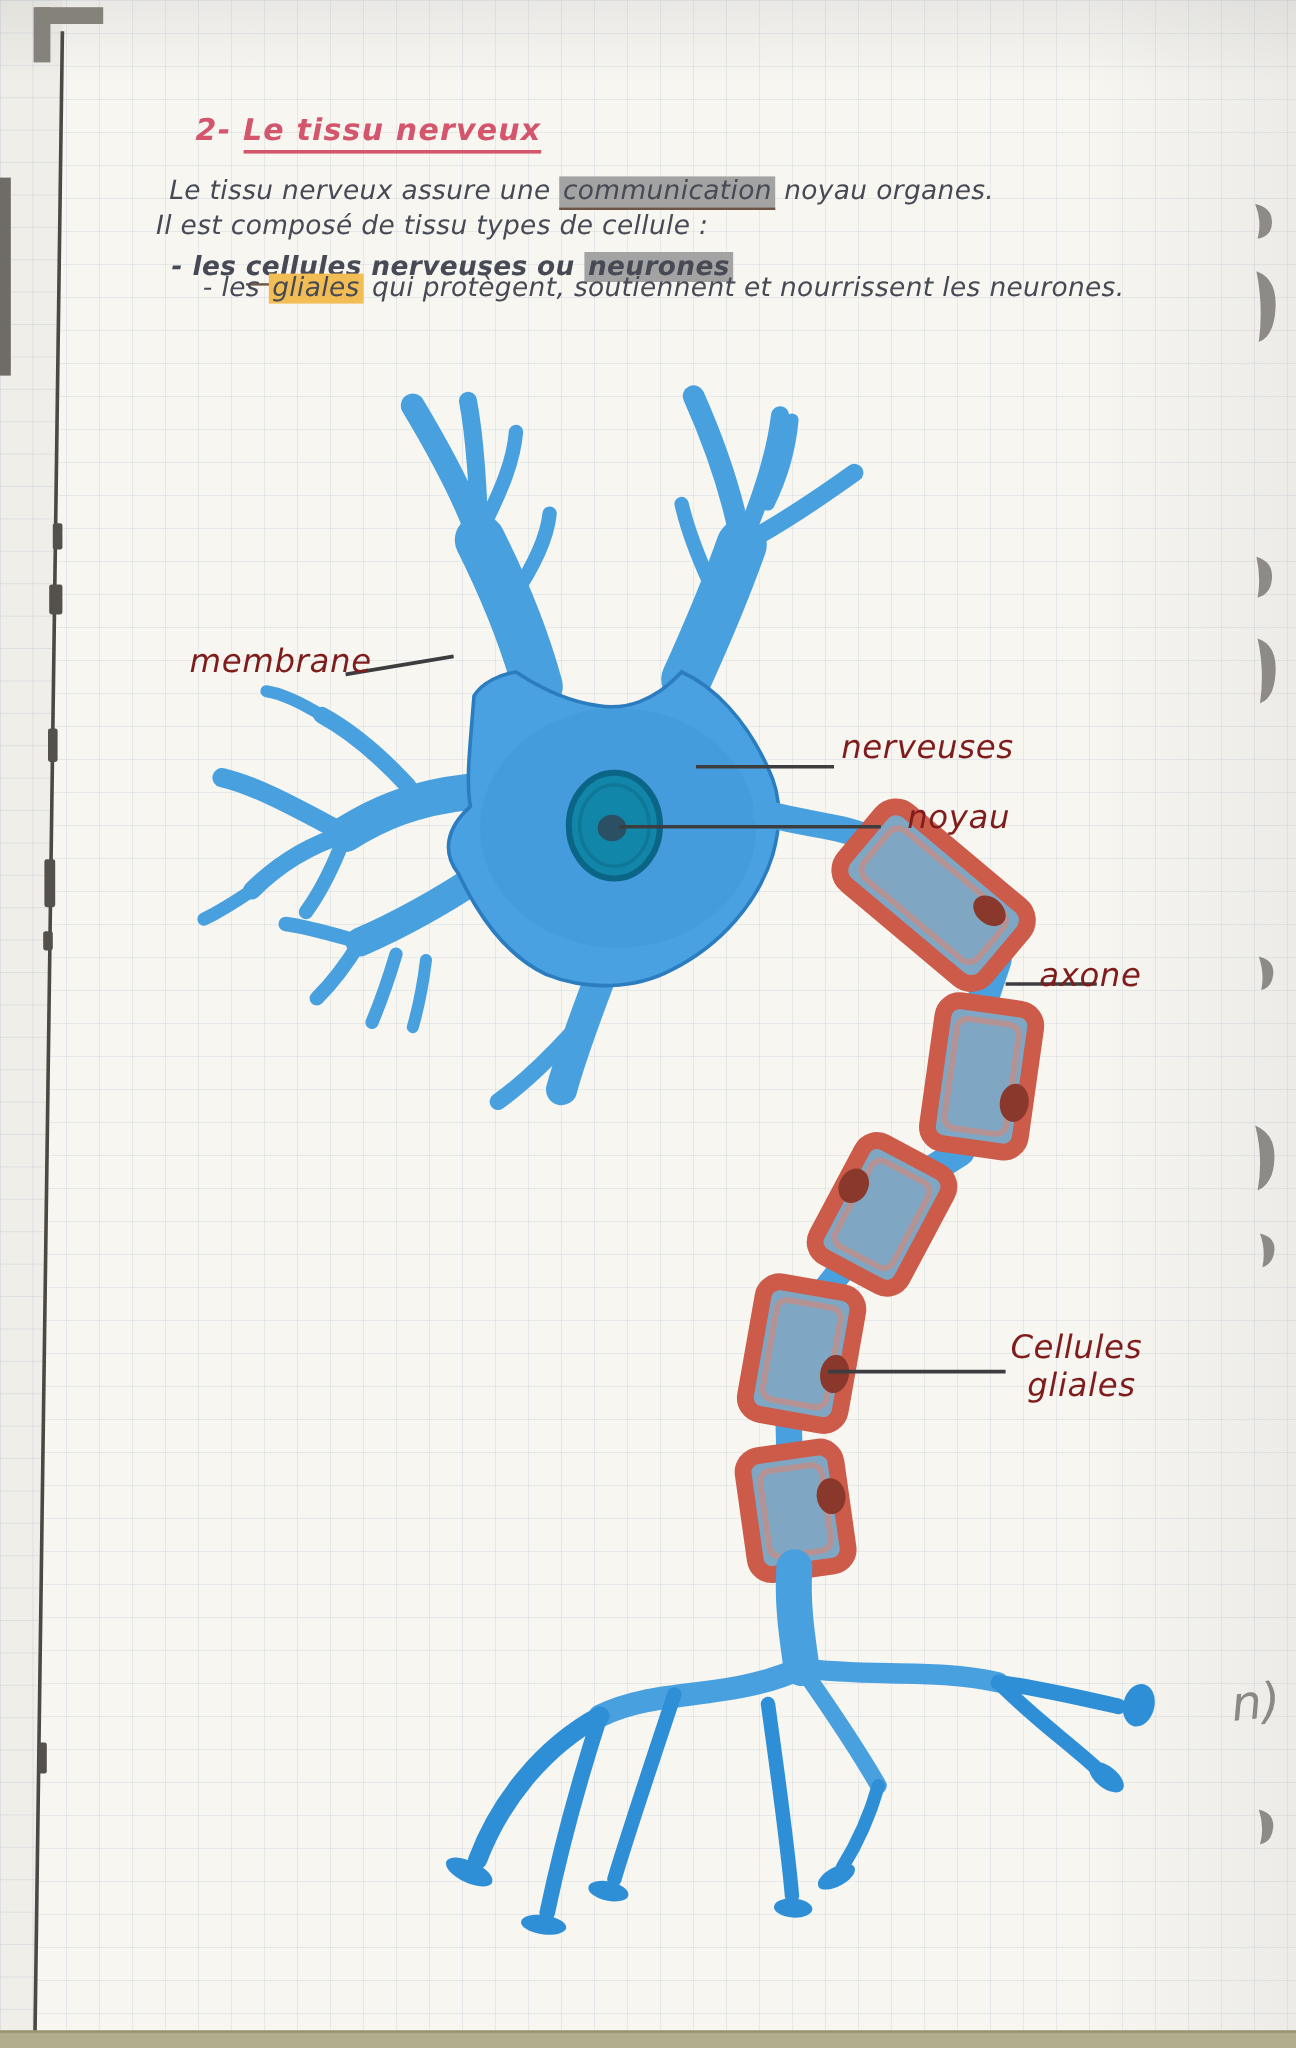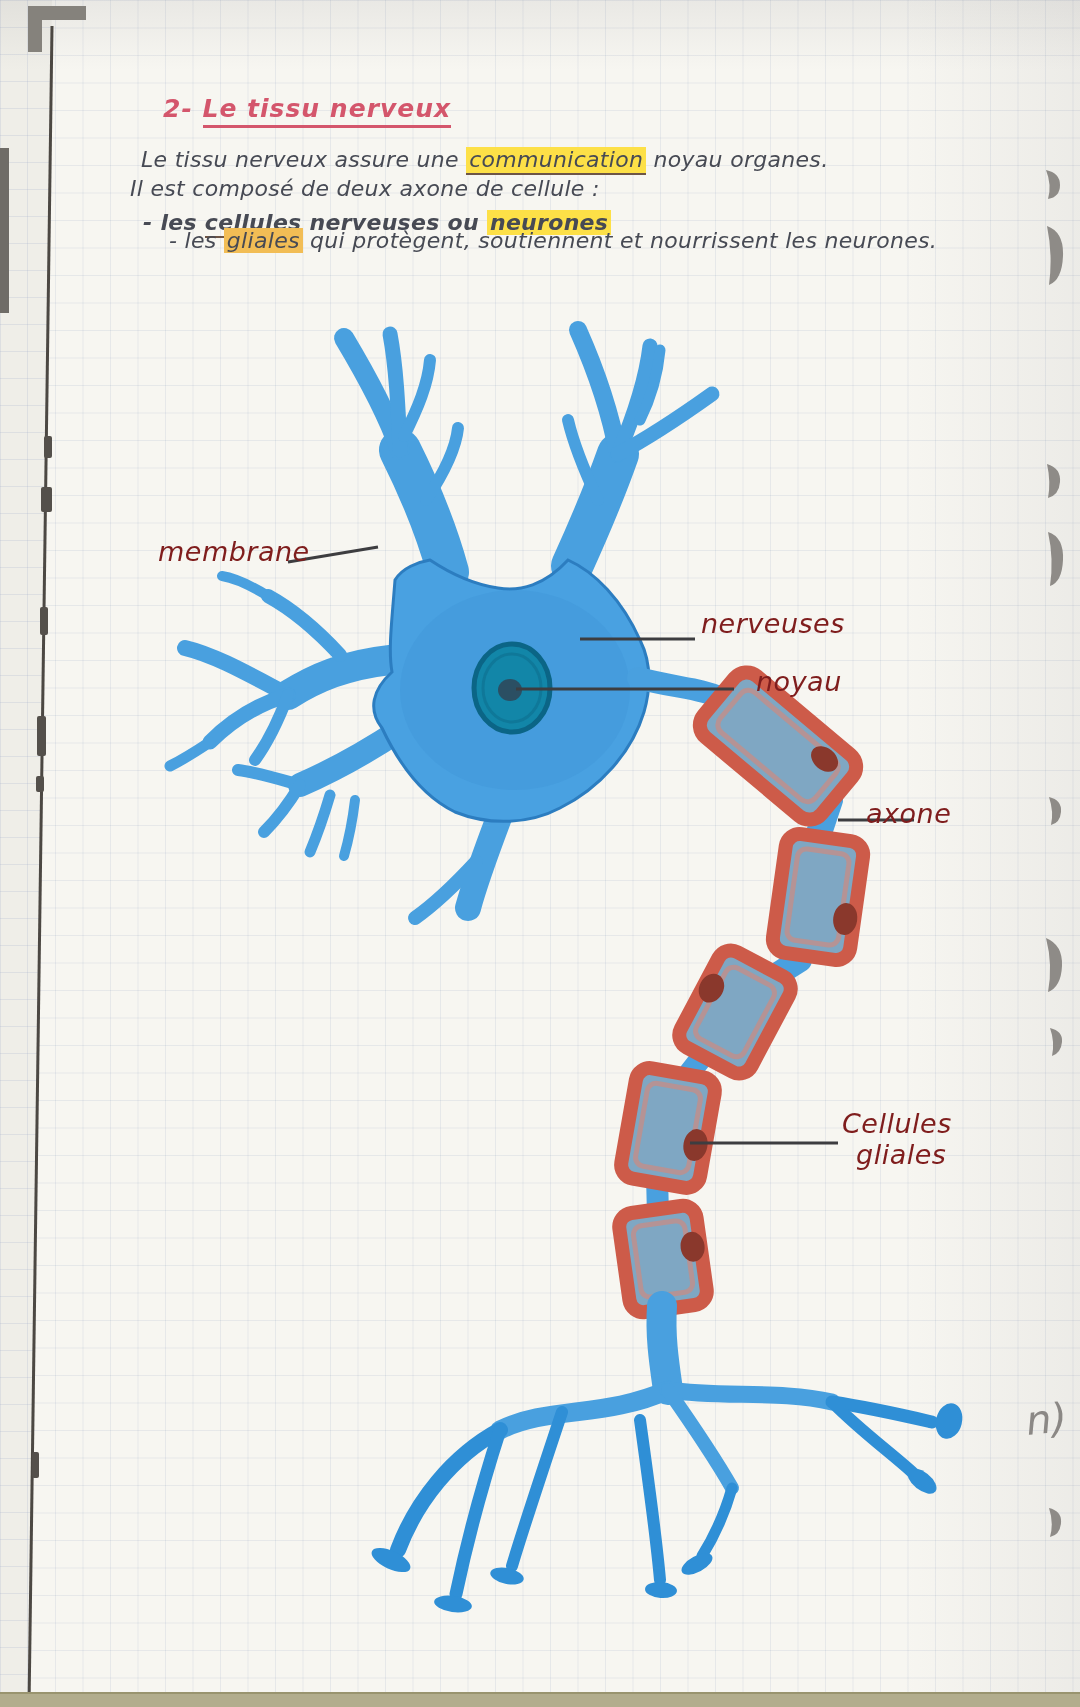--- a/index.html
+++ b/index.html
@@ -40,21 +40,21 @@
   svg.overlay{position:absolute;left:0;top:0;}
 
   
   .hw{font-style:italic;color:#474a54;}
   .title{
     position:absolute;left:163px;top:94px;font-size:25px;letter-spacing:1px;
     color:#d4566c;font-weight:bold;font-style:italic;white-space:nowrap;
   }
   .title .underlined{border-bottom:3px solid #d4566c;padding-bottom:2px;}
   .note-line{position:absolute;font-size:22px;white-space:nowrap;letter-spacing:.3px;}
-  .hl-yellow{background:#fde047;padding:0 3px;}
+  .hl-yellow{background:#a3a3a3;padding:0 3px;}
   .hl-orange{background:#f2bd55;padding:0 3px;}
   .ul-ink{border-bottom:2px solid #6d5546;padding-bottom:1px;}
   .diagram-label{position:absolute;font-size:27px;color:#7f1d1d;font-style:italic;white-space:nowrap;letter-spacing:.5px;}
   .edge-note{position:absolute;left:1026px;top:1396px;font-size:40px;color:#8b8885;font-style:italic;transform:rotate(-6deg);}
 </style>
 </head>
 <body>
 
 <div class="under-page"></div>
 <div class="page"></div>
@@ -63,21 +63,21 @@
 <div class="title">
   <span>2-</span>
   <span class="underlined">Le tissu nerveux</span>
 </div>
 
 <div class="note-line hw" style="left:141px;top:147px;">
   <span>Le tissu nerveux assure une </span><span class="hl-yellow ul-ink">communication</span><span> noyau organes.</span>
 </div>
 
 <div class="note-line hw" style="left:130px;top:176px;">
-  <span>Il est composé de deux axone de cellule :</span>
+  <span>Il est composé de tissu types de cellule :</span>
 </div>
 
 <div class="note-line hw" style="left:143px;top:210px;font-weight:bold;">
   <span>-</span>
   <span>les </span><span class="ul-ink">cellules</span><span> nerveuses ou </span><span class="hl-yellow">neurones</span>
 </div>
 
 <div class="note-line hw" style="left:152px;top:228px;margin-left:17px;">
   <span>-</span>
   <span>les </span><span class="hl-orange">gliales</span><span> qui protègent, soutiennent et nourrissent les neurones.</span>

